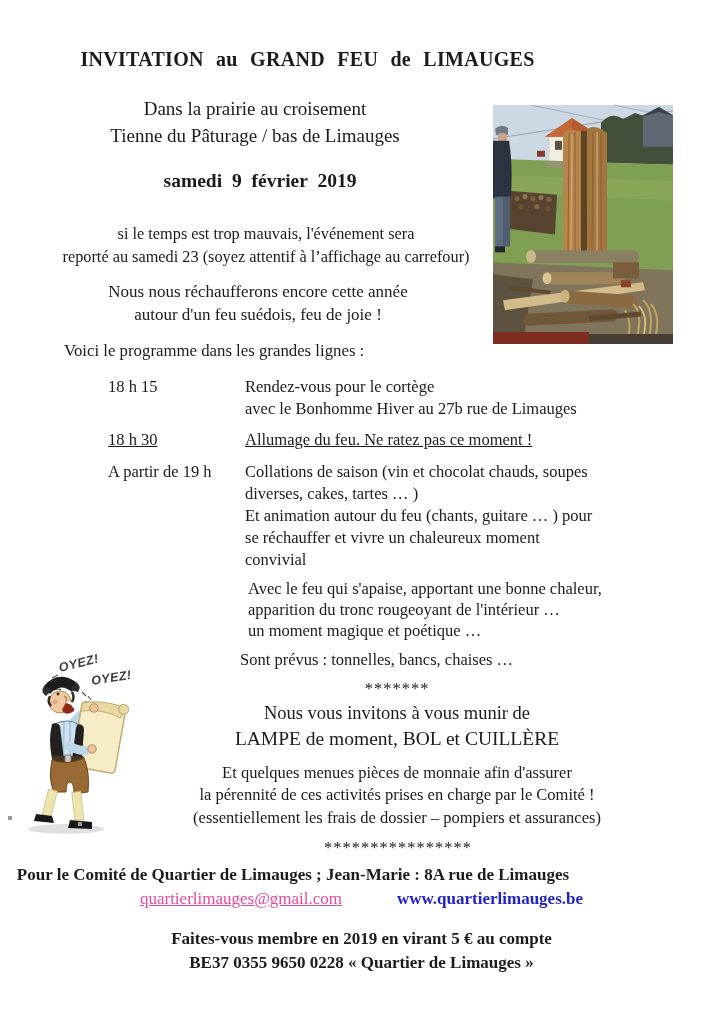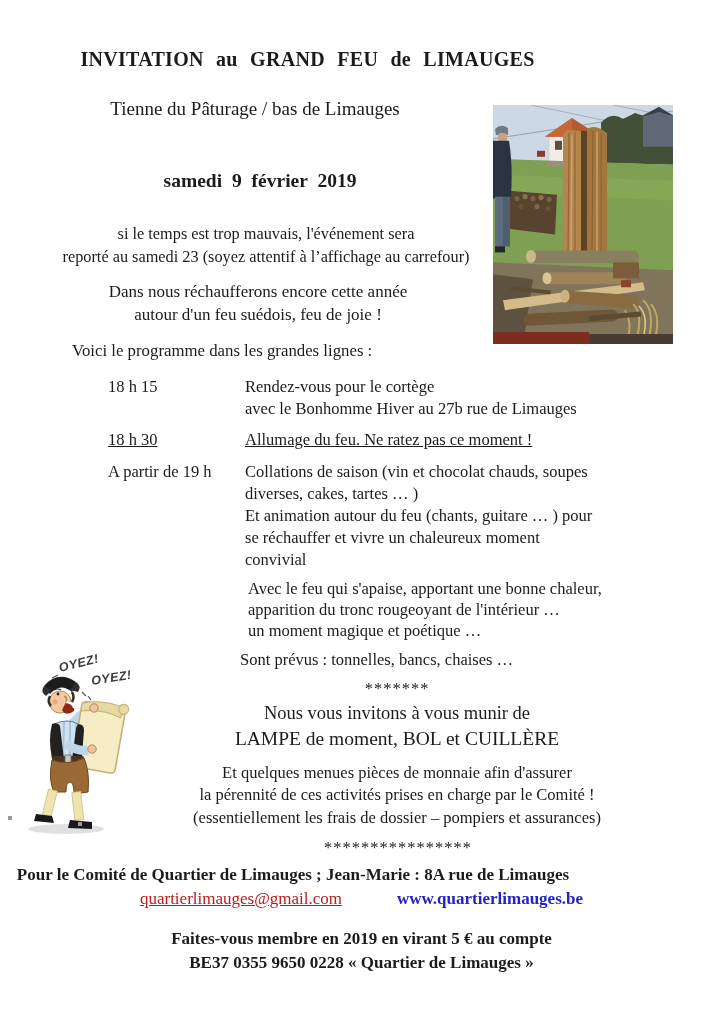--- a/index.html
+++ b/index.html
@@ -10,39 +10,39 @@
   }
   .abs{position:absolute;}
   .ctr{text-align:center;}
   .nowrap{white-space:nowrap;}
 
   .title{top:48px;left:0;width:615px;font-size:20px;font-weight:bold;word-spacing:7px;letter-spacing:.3px;}
   .location{top:95px;left:0;width:510px;font-size:19px;line-height:27px;}
   .date{top:170px;left:0;width:520px;font-size:19.5px;font-weight:bold;word-spacing:5px;}
   .weather{top:222px;left:6px;width:520px;font-size:16.3px;line-height:23px;}
   .warmup{top:281px;left:0;width:516px;font-size:17px;line-height:22.5px;}
-  .prog-intro{top:341px;left:64px;font-size:16.8px;margin-left:8px;}
+  .prog-intro{top:341px;left:64px;font-size:16.8px;}
 
   .sched-row{left:108px;display:flex;font-size:16.5px;line-height:22px;}
   .sched-row .t{width:137px;flex:0 0 137px;}
   .row1{top:376px;} .row2{top:429px;text-decoration:underline;} .row3{top:461px;}
 
   .fire{top:578px;left:248px;font-size:16.5px;line-height:21px;}
   .provisions{top:650px;left:240px;font-size:16.5px;}
 
   .sep1{top:679px;left:397px;transform:translateX(-50%);font-size:16.5px;letter-spacing:1px;}
   .invite{top:701px;left:72px;width:650px;line-height:25px;}
   .invite .l1{font-size:18.5px;}
   .invite .l2{font-size:19.5px;}
   .money{top:762px;left:72px;width:650px;font-size:16.5px;line-height:22.3px;}
   .sep2{top:838px;left:398px;transform:translateX(-50%);font-size:16.5px;letter-spacing:1px;}
 
   .committee{top:865px;left:0;width:586px;font-size:17px;font-weight:bold;}
   .email{top:889px;left:241px;transform:translateX(-50%);font-size:17px;}
-  .email a{color:#b91c1c;text-decoration:underline;}
+  .email a{color:#ec4899;text-decoration:underline;}
   .website{top:889px;left:490px;transform:translateX(-50%);font-size:17px;font-weight:bold;color:#2222cc;}
   .membership{top:927px;left:0;width:723px;font-size:17px;font-weight:bold;line-height:23.5px;}
 
   .photo{top:105px;left:493px;width:180px;height:239px;}
   .photo svg{display:block;width:100%;height:100%;}
   .crier{top:652px;left:8px;width:132px;height:185px;}
   .crier svg{display:block;width:100%;height:100%;}
   .shout{font-family:"Liberation Sans","DejaVu Sans",sans-serif;font-size:12.5px;font-weight:bold;font-style:italic;fill:#3b3b3b;letter-spacing:.5px;}
 </style>
 </head>
@@ -104,32 +104,33 @@
     <path d="M140,200 q10,8 4,34 M150,196 q12,10 6,38 M132,206 q8,14 2,30 M158,200 q10,12 4,34" stroke="#c6ad62" stroke-width="2" fill="none" opacity="0.9"></path>
     <path d="M146,202 q10,10 4,32" stroke="#dcc87e" stroke-width="1.6" fill="none"></path>
     <rect x="18" y="182" width="40" height="4" fill="#5e4a30" transform="rotate(6 18 182)"></rect>
     <rect x="96" y="212" width="52" height="5" fill="#5e4a30" transform="rotate(-5 96 212)"></rect>
     <rect x="0" y="228" width="96" height="12" fill="#7c2d20"></rect>
     <rect x="96" y="230" width="84" height="10" fill="#453c33"></rect>
   </svg>
 </div>
 
 <div class="abs location ctr">
+  <div>Dans la prairie au croisement</div>
   <div>Tienne du Pâturage / bas de Limauges</div>
 </div>
 
 <div class="abs date ctr">samedi 9 février 2019</div>
 
 <div class="abs weather ctr">
   <div>si le temps est trop mauvais, l'événement sera</div>
   <div>reporté au samedi 23 (soyez attentif à l’affichage au carrefour)</div>
 </div>
 
 <div class="abs warmup ctr">
-  <div>Dans nous réchaufferons encore cette année</div>
+  <div>Nous nous réchaufferons encore cette année</div>
   <div>autour d'un feu suédois, feu de joie !</div>
 </div>
 
 <div class="abs prog-intro nowrap">Voici le programme dans les grandes lignes :</div>
 
 <div class="abs sched-row row1">
   <div class="t">18 h 15</div>
   <div class="d">
     <div class="nowrap">Rendez-vous pour le cortège</div>
     <div class="nowrap">avec le Bonhomme Hiver au 27b rue de Limauges</div>

